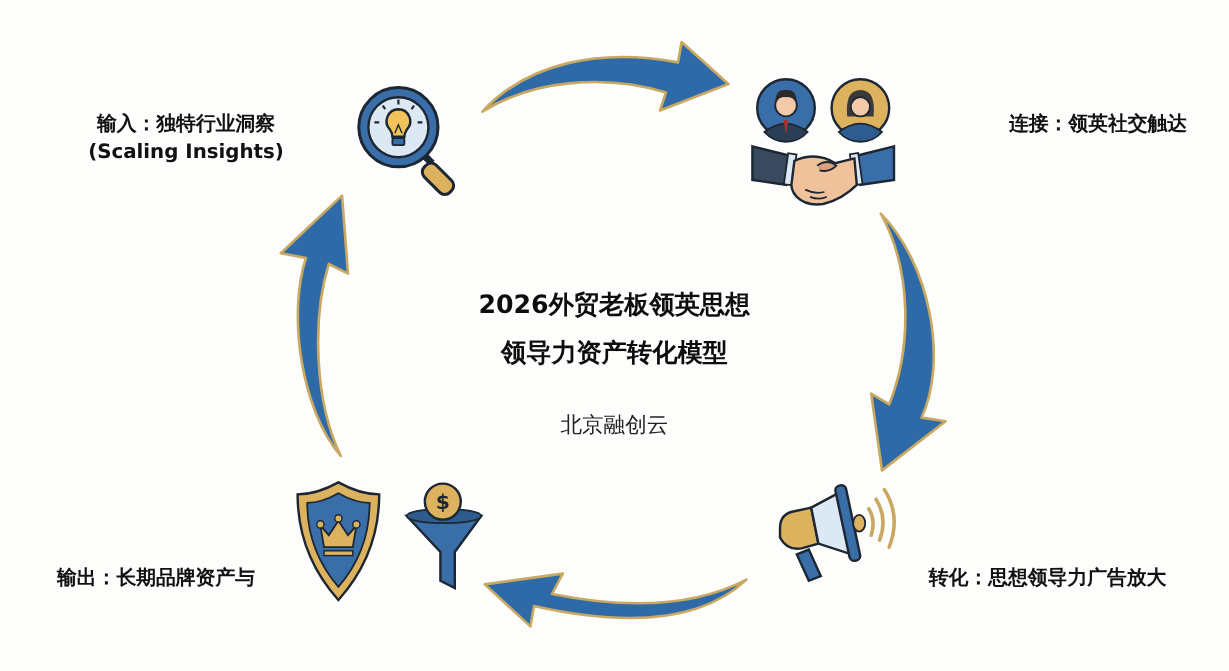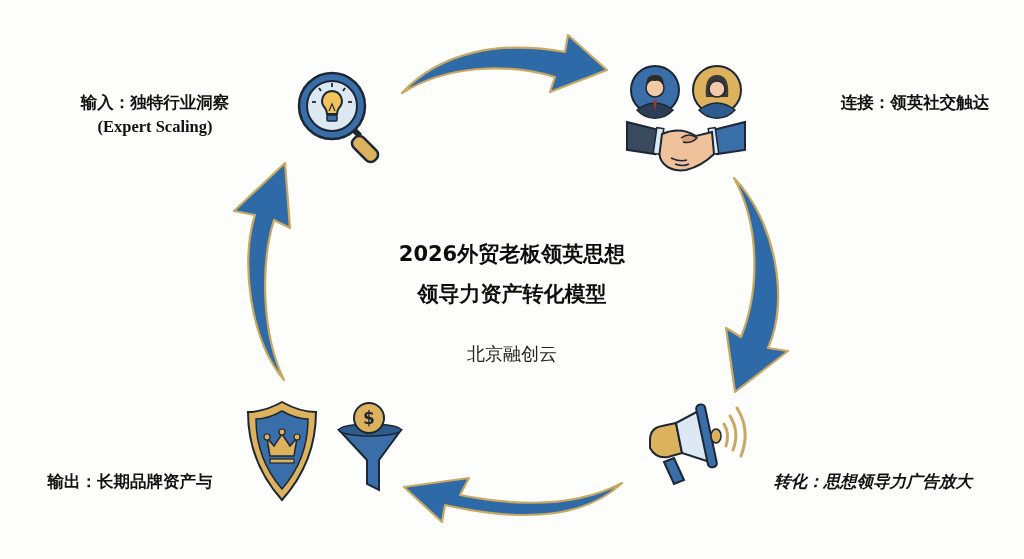--- a/index.html
+++ b/index.html
@@ -111,28 +111,28 @@
     <text x="124" y="24" text-anchor="middle" font-size="17" font-weight="bold" fill="#1c2733" font-family="DejaVu Sans, sans-serif">$</text>
   </g>
 </svg>
 
 <div class="title">
   <div>2026外贸老板领英思想</div>
   <div>领导力资产转化模型</div>
 </div>
 <div class="subtitle">北京融创云</div>
 
-<div class="label" style="left:40px;top:91px;width:230px;font-family:Liberation Serif, serif;">
+<div class="label" style="left:40px;top:91px;width:230px;">
   <div>输入：独特行业洞察</div>
-  <div>(Expert Scaling)</div>
+  <div>(Scaling Insights)</div>
 </div>
 
 <div class="label" style="left:800px;top:91px;width:230px;">
   <div>连接：领英社交触达</div>
 </div>
 
-<div class="label" style="left:728px;top:470px;width:290px;font-style:italic;">
+<div class="label" style="left:728px;top:470px;width:290px;">
   <div>转化：思想领导力广告放大</div>
 </div>
 
 <div class="label" style="left:10px;top:470px;width:240px;">
   <div>输出：长期品牌资产与</div>
 </div>
 
 </body></html>

